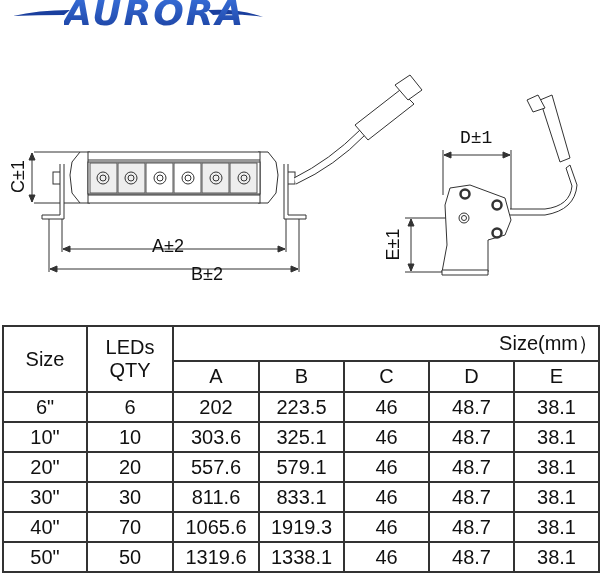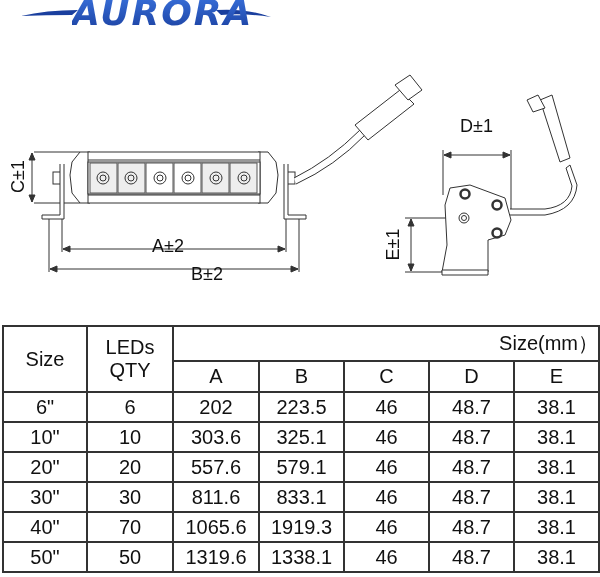--- a/index.html
+++ b/index.html
@@ -1,17 +1,17 @@
 <!DOCTYPE html>
 <html><head>
 <meta charset="utf-8">
 <style>
   html, body { margin: 0; padding: 0; background: #ffffff; }
   body { width: 600px; height: 577px; position: relative; overflow: hidden; font-family: "Liberation Sans", sans-serif; color: #111; }
-  .logo { position: absolute; left: 16px; top: 0; width: 300px; height: 34px; }
+  .logo { position: absolute; left: 8px; top: 0; width: 300px; height: 34px; }
   .logo-text { position: absolute; left: 56px; top: -8px; font-family: "DejaVu Sans", sans-serif; font-weight: bold; font-size: 36px; letter-spacing: 2px; color: #2a5bc8; font-style: italic;
     background: linear-gradient(180deg, #3b74e0 0%, #1a3f9e 100%); -webkit-background-clip: text; background-clip: text; -webkit-text-fill-color: transparent; }
   svg.drawing { position: absolute; left: 0; top: 0; }
   .dim-label { position: absolute; font-size: 18px; color: #111; }
   .dim-vert { transform: rotate(-90deg); transform-origin: center; }
   table.spec { position: absolute; left: 2px; top: 325px; width: 596px; border-collapse: collapse; table-layout: fixed; }
   table.spec td, table.spec th { border: 2px solid #333; text-align: center; font-size: 20px; font-weight: normal; padding: 0; color: #111; }
   table.spec th.size-group { text-align: right; padding-left: 142px; height: 33px; }
   table.spec tr.subhead th { height: 29px; }
   table.spec tbody td { height: 28px; }
@@ -111,21 +111,21 @@
 
     <path d="M510 215 L545 215 Q575 210 577 185 L570 165 L566 168 L572 186 Q570 206 545 209 L510 209" fill="#fff"></path>
     <path d="M540 100 L552 95 L570 158 L560 162 Z" fill="#fff"></path>
     <path d="M527 100 L538 95 L545 108 L533 112 Z" fill="#fff"></path>
   </g>
 </svg>
 
 <span class="dim-label dim-vert" style="left:2px;top:166px;">C±1</span>
 <span class="dim-label" style="left:152px;top:236px;">A±2</span>
 <span class="dim-label" style="left:152px;top:264px;margin-left:39px;">B±2</span>
-<span class="dim-label" style="left:460px;top:116px;">D±1</span>
+<span class="dim-label" style="left:460px;top:128px;font-family:Liberation Mono, monospace;">D±1</span>
 <span class="dim-label dim-vert" style="left:378px;top:234px;">E±1</span>
 
 <table class="spec">
   <colgroup>
     <col style="width:84px">
       <col style="width:86px">
       <col style="width:86px">
       <col style="width:85px">
       <col style="width:85px">
       <col style="width:85px">

